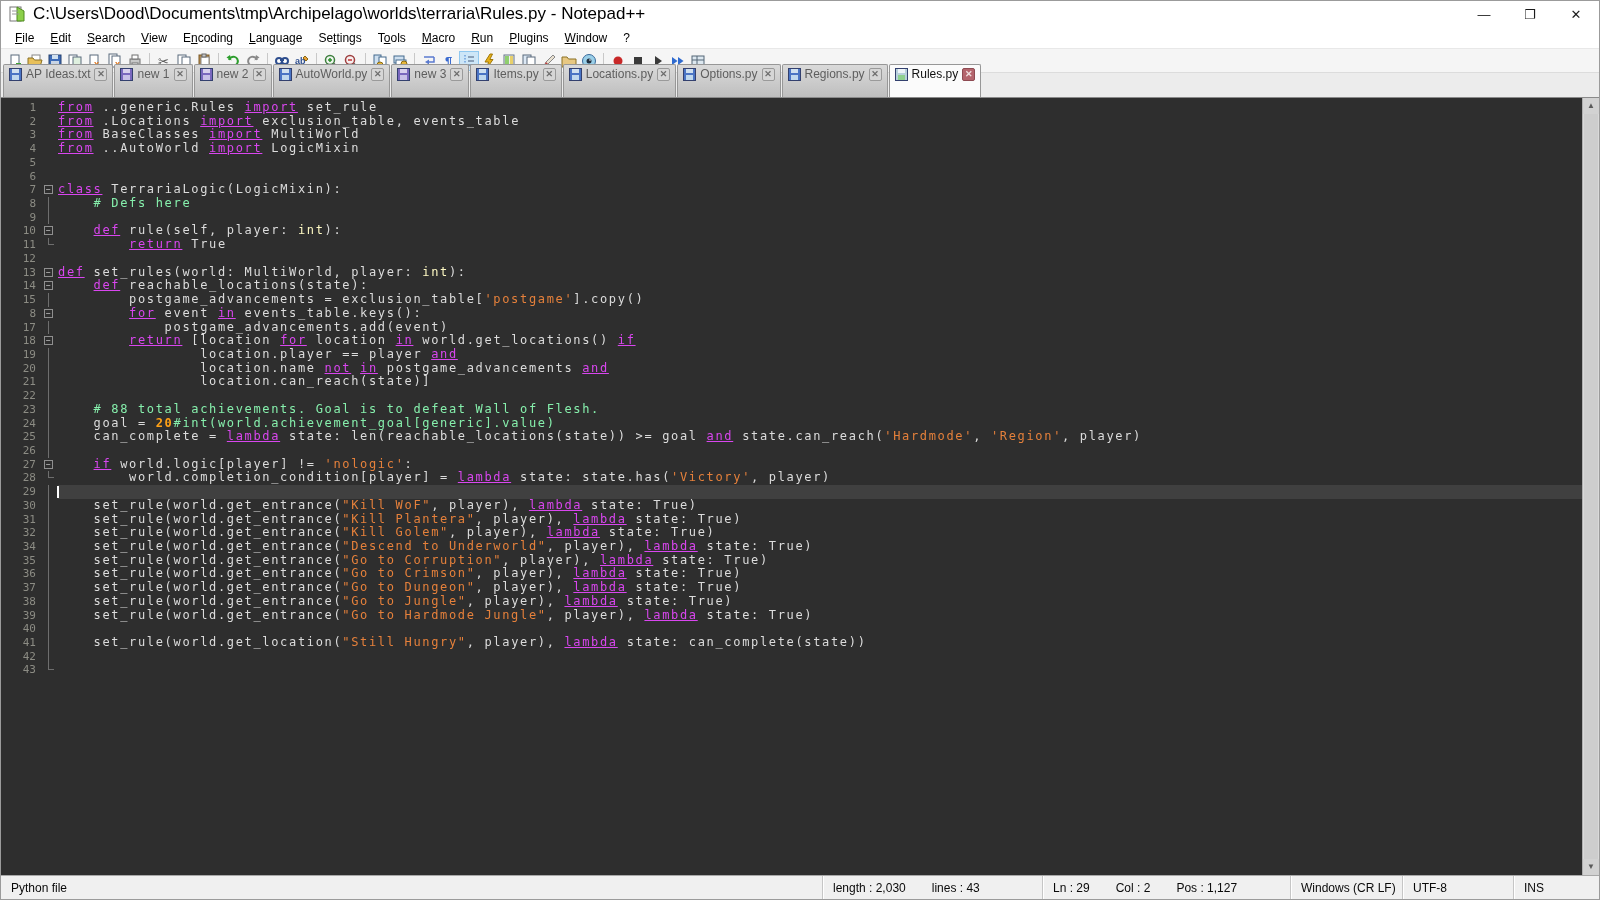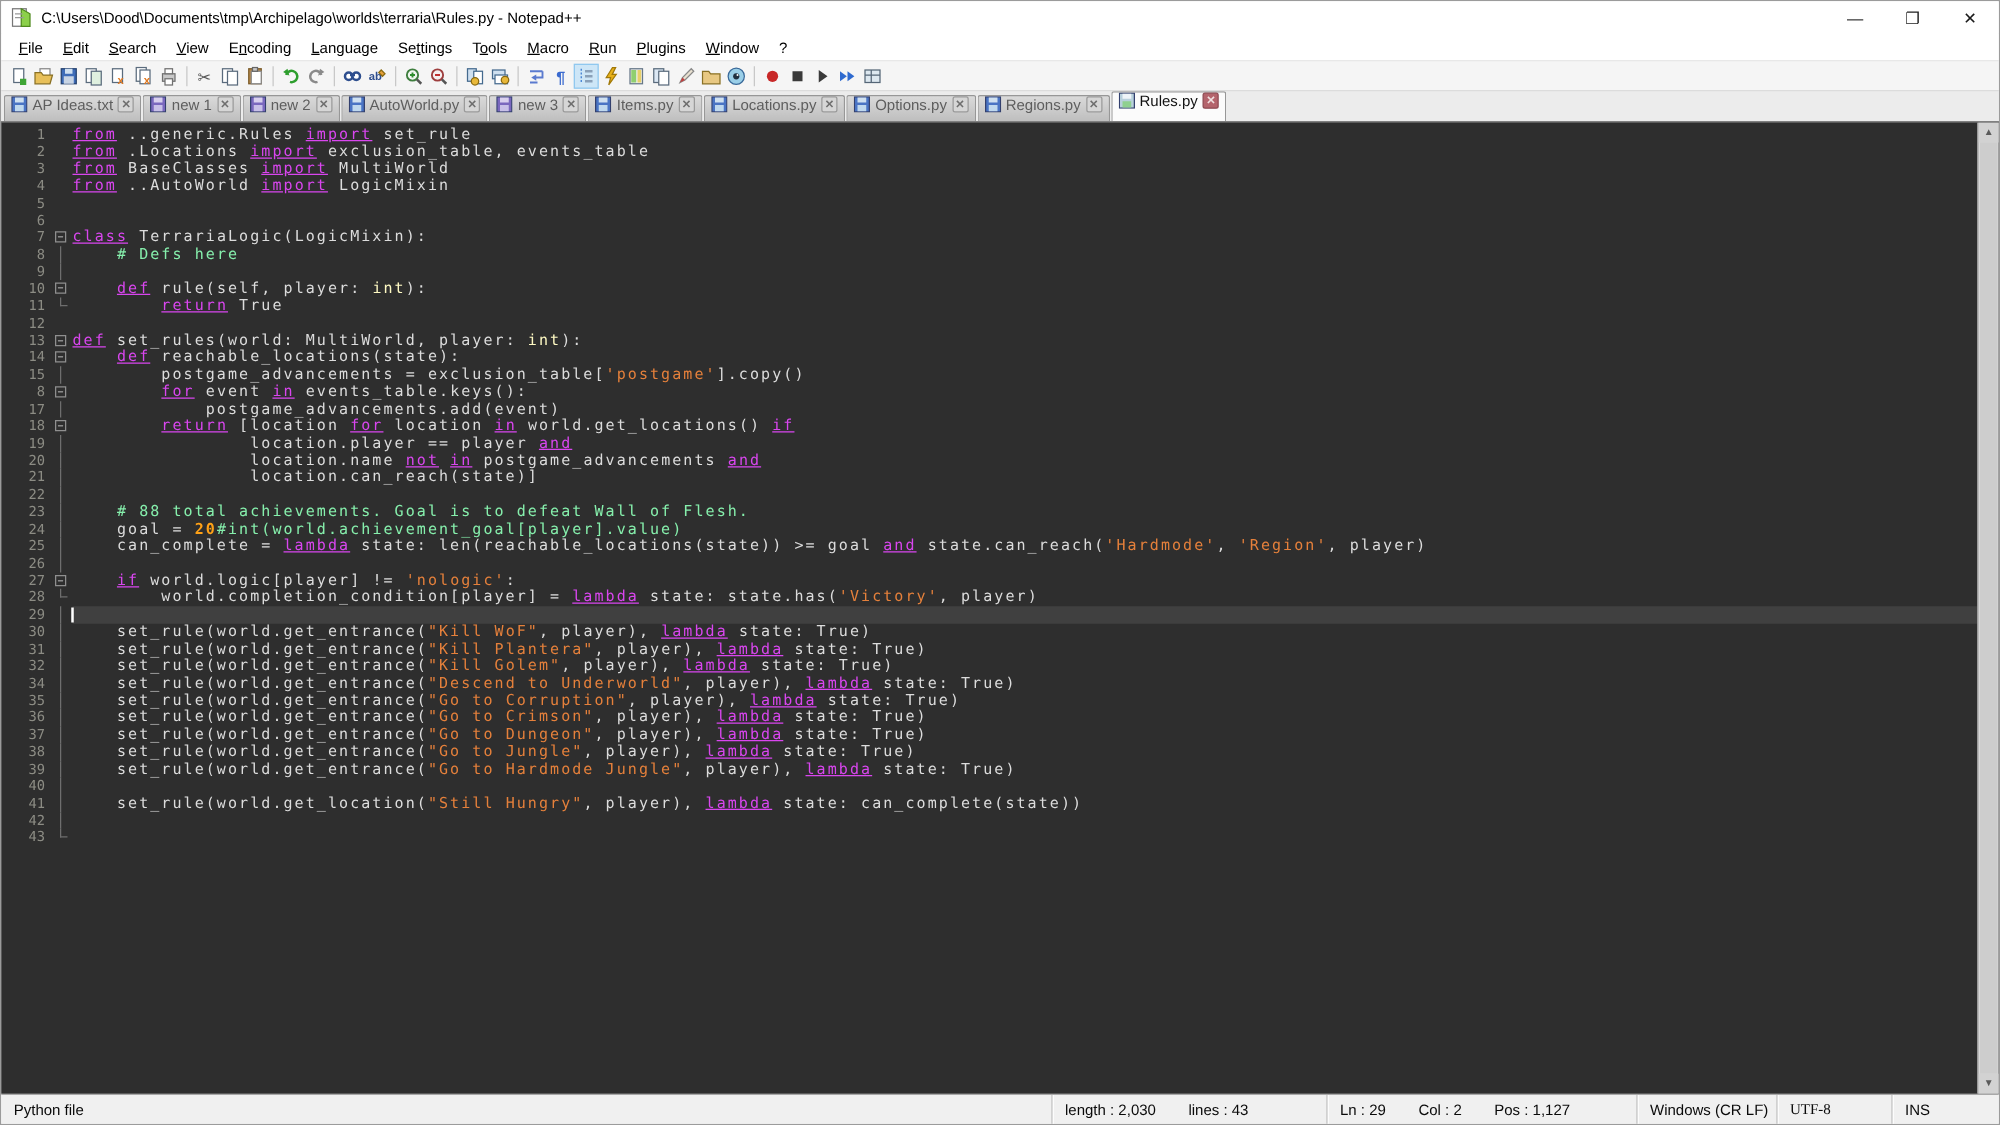--- a/index.html
+++ b/index.html
@@ -2,38 +2,38 @@
 <html><head>
 <meta charset="utf-8">
 <style>
   * { box-sizing: border-box; margin: 0; padding: 0; }
   html,body { width:1600px; height:900px; overflow:hidden; font-family:"Liberation Sans", sans-serif; }
   .window { position:absolute; inset:0; background:#FFFFFF; border:1px solid #9B9B9B; display:flex; flex-direction:column; }
 
   
   .titlebar { height:26px; background:#FFFFFF; display:flex; align-items:center; flex:0 0 auto; }
   .app-icon { width:16px; height:16px; margin-left:8px; }
-  .titlebar .title { font-size:12px; color:#000; margin-left:8px; white-space:nowrap; }
+  .titlebar .title { font-size:17px; color:#000; margin-left:8px; white-space:nowrap; }
   .win-btns { margin-left:auto; display:flex; height:100%; }
   .win-btn { width:46px; height:100%; display:flex; align-items:center; justify-content:center; font-size:13px; color:#1A1A1A; }
 
   
   .menubar { height:21px; background:#FFFFFF; display:flex; align-items:center; padding-left:6px; flex:0 0 auto; }
   .menu-item { font-size:12px; color:#000; padding:2px 8px; white-space:nowrap; }
   .menu-item u { text-decoration:underline; }
 
   
   .toolbar { height:24px; background:#F5F5F5; border-top:1px solid #E8E8E8; display:flex; align-items:center; padding:0 4px; flex:0 0 auto; }
   .tb-btn { width:20px; height:20px; display:flex; align-items:center; justify-content:center; border:1px solid transparent; }
   .tb-btn.active { background:#CDE6F7; border:1px solid #90C8EF; }
   .tb-sep { width:1px; height:16px; background:#C8C8C8; margin:0 4px; }
 
   
   .tabbar { height:25px; background:#ECECEC; border-top:1px solid #DCDCDC; display:flex; align-items:flex-end; padding-left:2px; flex:0 0 auto; }
-  .tab { height:21px; display:flex; align-items:flex-start; gap:4px; padding:0 5px; margin-right:1px;
+  .tab { height:21px; display:flex; align-items:flex-end; gap:4px; padding:16px 5px; margin-right:1px;
          background:linear-gradient(#DADADA,#BEBEBE); border:1px solid #979797; border-bottom:none;
          border-radius:2px 2px 0 0; font-size:12px; color:#5E5E5E; white-space:nowrap; }
   .tab.active { height:24px; background:#FBFBFB; color:#111; font-weight:normal; }
   .tab-close { width:13px; height:13px; border:1px solid #9A9A9A; border-radius:2px; background:#D6D6D6;
                color:#6E6E6E; font-size:9px; line-height:11px; text-align:center; font-weight:bold; }
   .tab.active .tab-close { background:#B4646C; border-color:#8E4A52; color:#F0E0E0; }
 
   
   .editor { flex:1 1 auto; position:relative; background:#2E2E2E; border-top:1px solid #8A8A8A; overflow:hidden; }
   .code-rows { position:absolute; top:0; left:0; right:17px; bottom:0; padding-top:3px; }
@@ -62,21 +62,21 @@
   .sb-arrow { position:absolute; left:0; width:16px; height:16px; color:#5A5A5A; font-size:8px; text-align:center; line-height:16px; background:#D2D2D2; }
   .sb-up { top:0; } .sb-down { bottom:0; }
   .sb-thumb { position:absolute; left:1px; right:1px; top:16px; bottom:16px; background:#CDCDCD; }
 
   
   .statusbar { height:24px; flex:0 0 auto; background:#F0F0F0; border-top:1px solid #A8A8A8;
                display:flex; align-items:stretch; font-size:12px; color:#0A0A0A; }
   .sb-seg { display:flex; align-items:center; padding:0 10px; border-left:1px solid #C6C6C6; box-shadow:inset 1px 0 0 #FFFFFF; white-space:nowrap; }
   .sb-seg:first-child { border-left:none; box-shadow:none; flex:1 1 auto; }
   .sb-gap { display:inline-block; width:26px; }
-  .seg-length { width:220px; } .seg-pos { width:248px; } .seg-eol { width:112px; } .seg-enc { width:92px;font-family:Liberation Serif, serif; } .seg-ins { width:86px; }
+  .seg-length { width:220px; } .seg-pos { width:248px; } .seg-eol { width:112px; } .seg-enc { width:111px; } .seg-ins { width:86px; }
 </style>
 </head>
 <body>
 
 <div class="window">
 
   <div class="titlebar">
     <svg class="app-icon" viewBox="0 0 16 16">
       <rect x="1" y="1" width="11" height="14" fill="#FFFFFF" stroke="#777777"></rect>
       <path d="M8 1 L15 5 L15 15 L8 15 Z" fill="#8CD04A" stroke="#4F8A1E"></path>
@@ -579,21 +579,21 @@
           <div class="fold">
             <div class="fold-v"></div>
           </div>
           <div class="text"><span class="tk-d">    </span><span class="tk-c"># 88 total achievements. Goal is to defeat Wall of Flesh.</span></div>
         </div>
         <div class="row">
           <div class="num">24</div>
           <div class="fold">
             <div class="fold-v"></div>
           </div>
-          <div class="text"><span class="tk-d">    goal = </span><span class="tk-n">20</span><span class="tk-c">#int(world.achievement_goal[player].value)</span></div>
+          <div class="text"><span class="tk-d">    goal = </span><span class="tk-n">20</span><span class="tk-c">#int(world.achievement_goal[generic].value)</span></div>
         </div>
         <div class="row">
           <div class="num">25</div>
           <div class="fold">
             <div class="fold-v"></div>
           </div>
           <div class="text"><span class="tk-d">    can_complete = </span><span class="tk-k">lambda</span><span class="tk-d"> state: len(reachable_locations(state)) &gt;= goal </span><span class="tk-k">and</span><span class="tk-d"> state.can_reach(</span><span class="tk-s">'Hardmode'</span><span class="tk-d">, </span><span class="tk-s">'Region'</span><span class="tk-d">, player)</span></div>
         </div>
         <div class="row">
           <div class="num">26</div>

